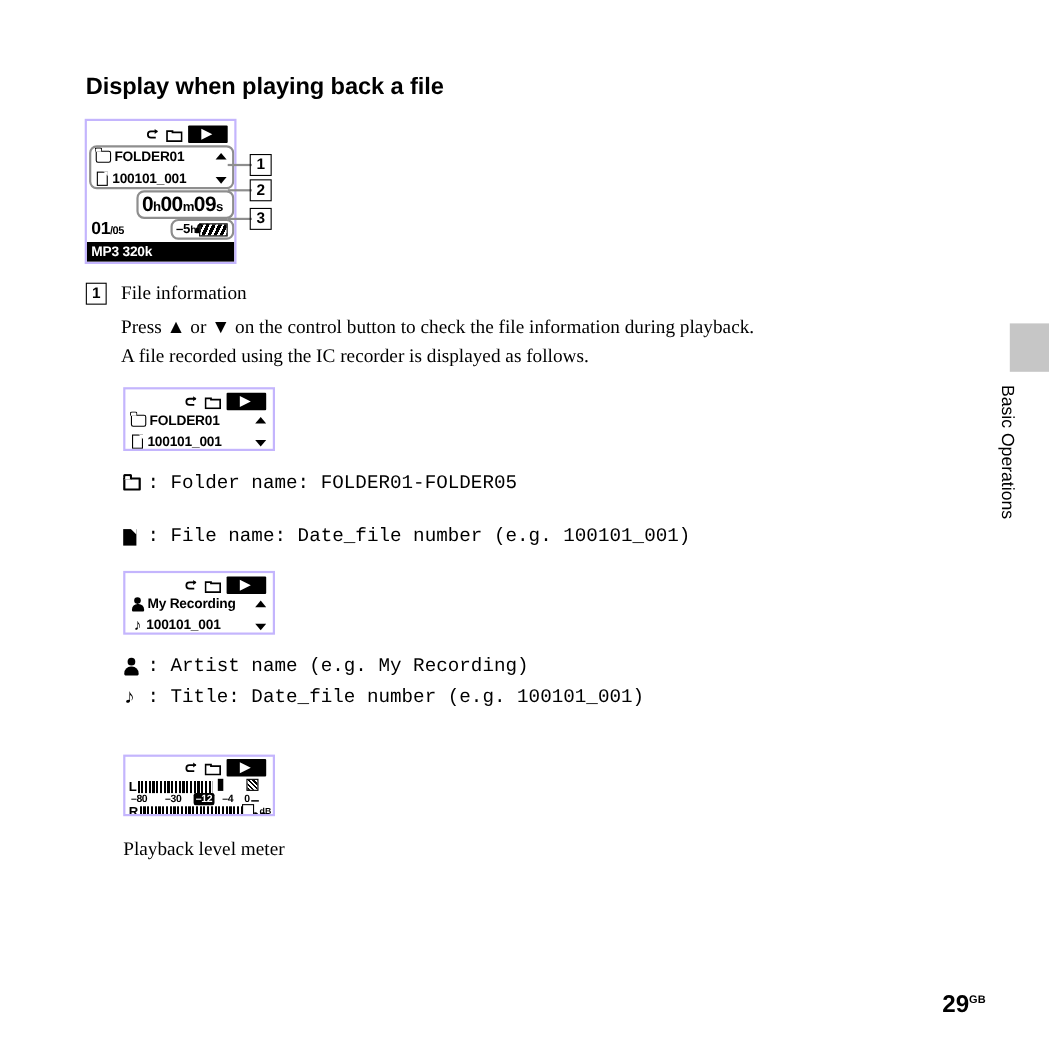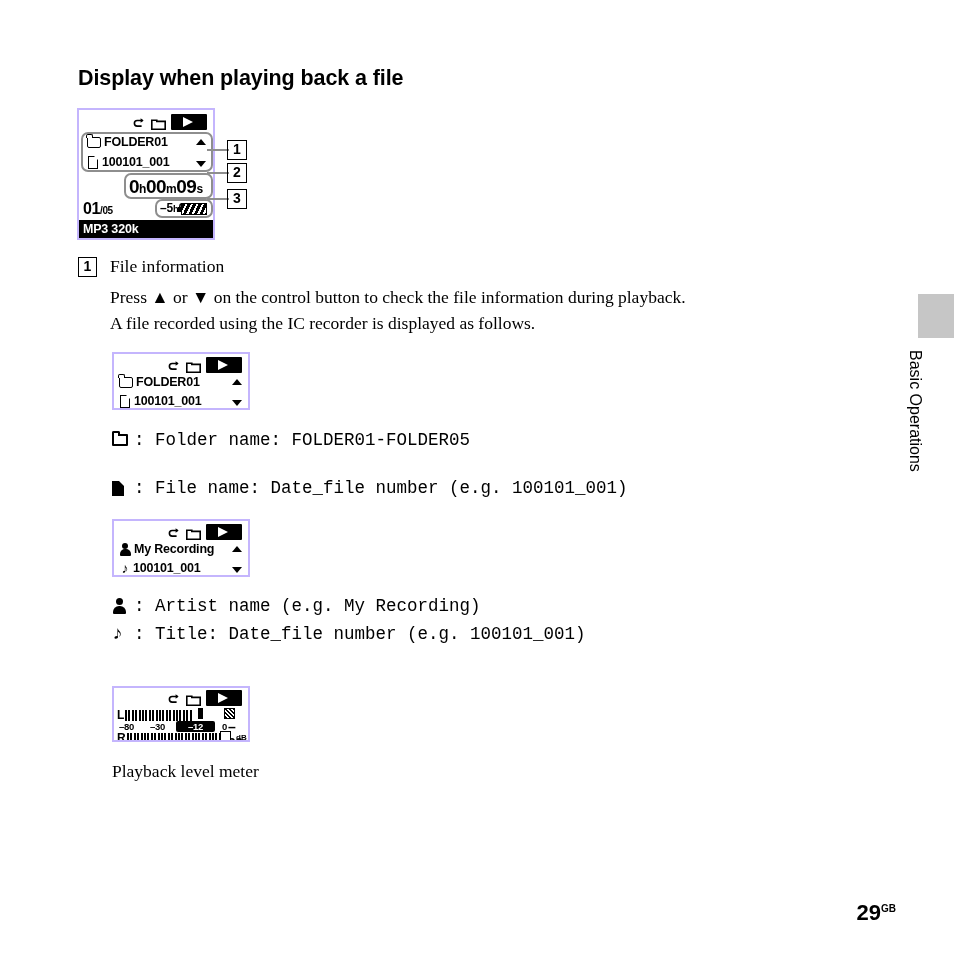--- a/index.html
+++ b/index.html
@@ -379,21 +379,21 @@
     letter-spacing: -0.3px;
   }
   .scale-tick {
     position: absolute;
     white-space: nowrap;
   }
   .scale-hl {
     position: absolute;
     background: #000;
     color: #fff;
-    padding: 0 12px;
+    padding: 0 2px;
     border-radius: 2px;
     font-size: 9.5px;
   }
   .db-big {
     position: absolute;
     font-family: "Liberation Sans", sans-serif;
     font-weight: bold;
     font-size: 14px;
     letter-spacing: -0.5px;
   }

